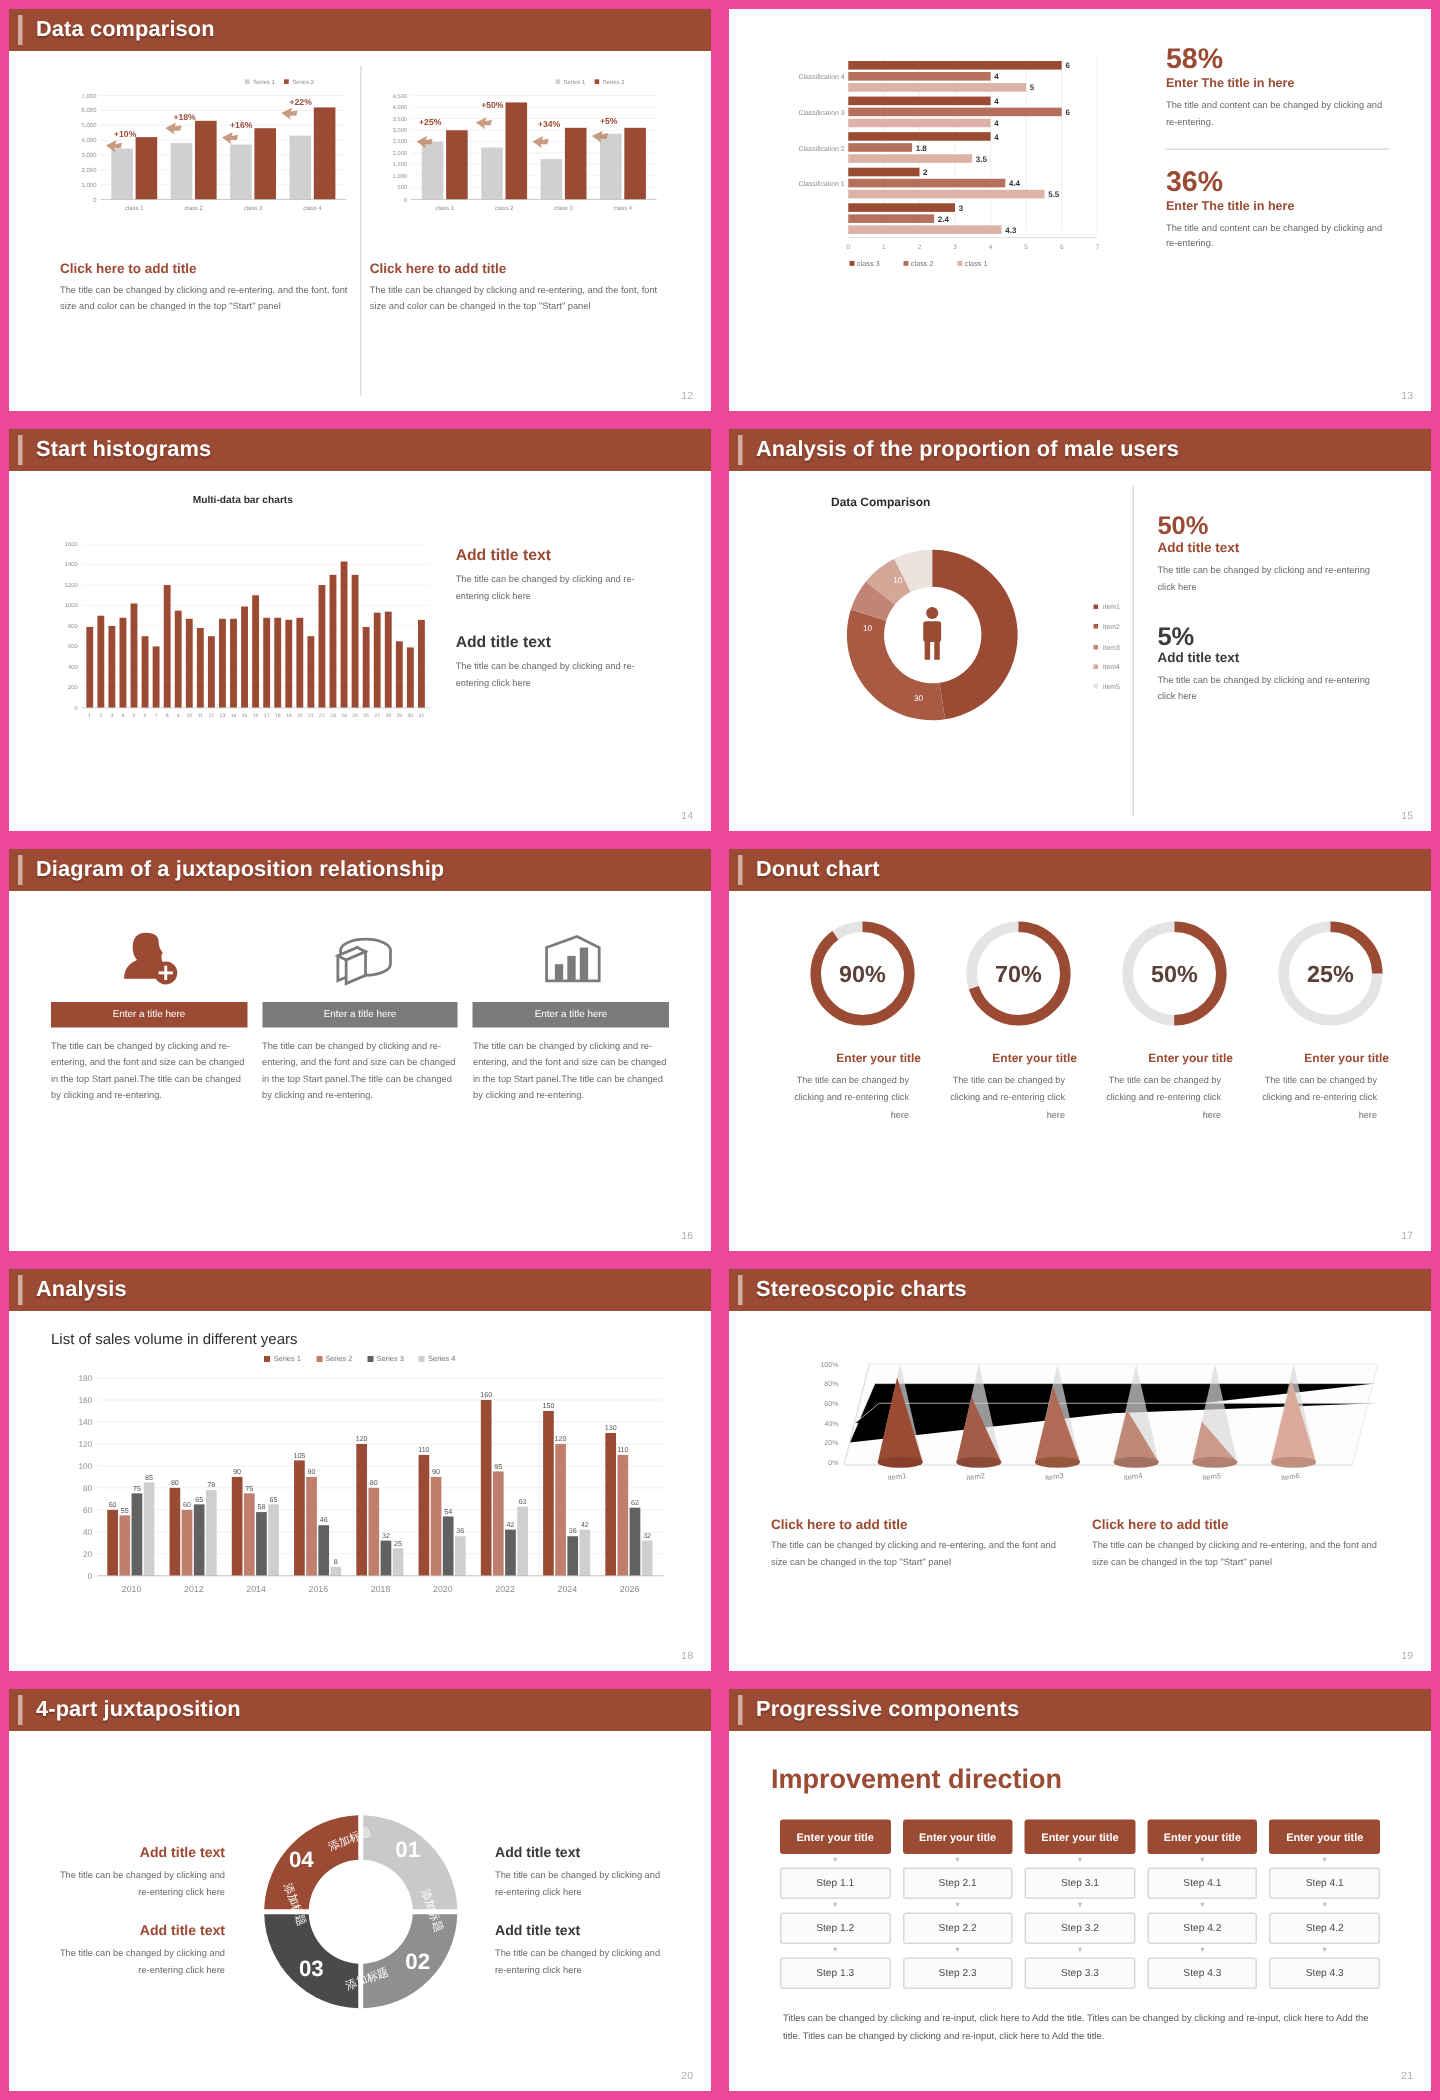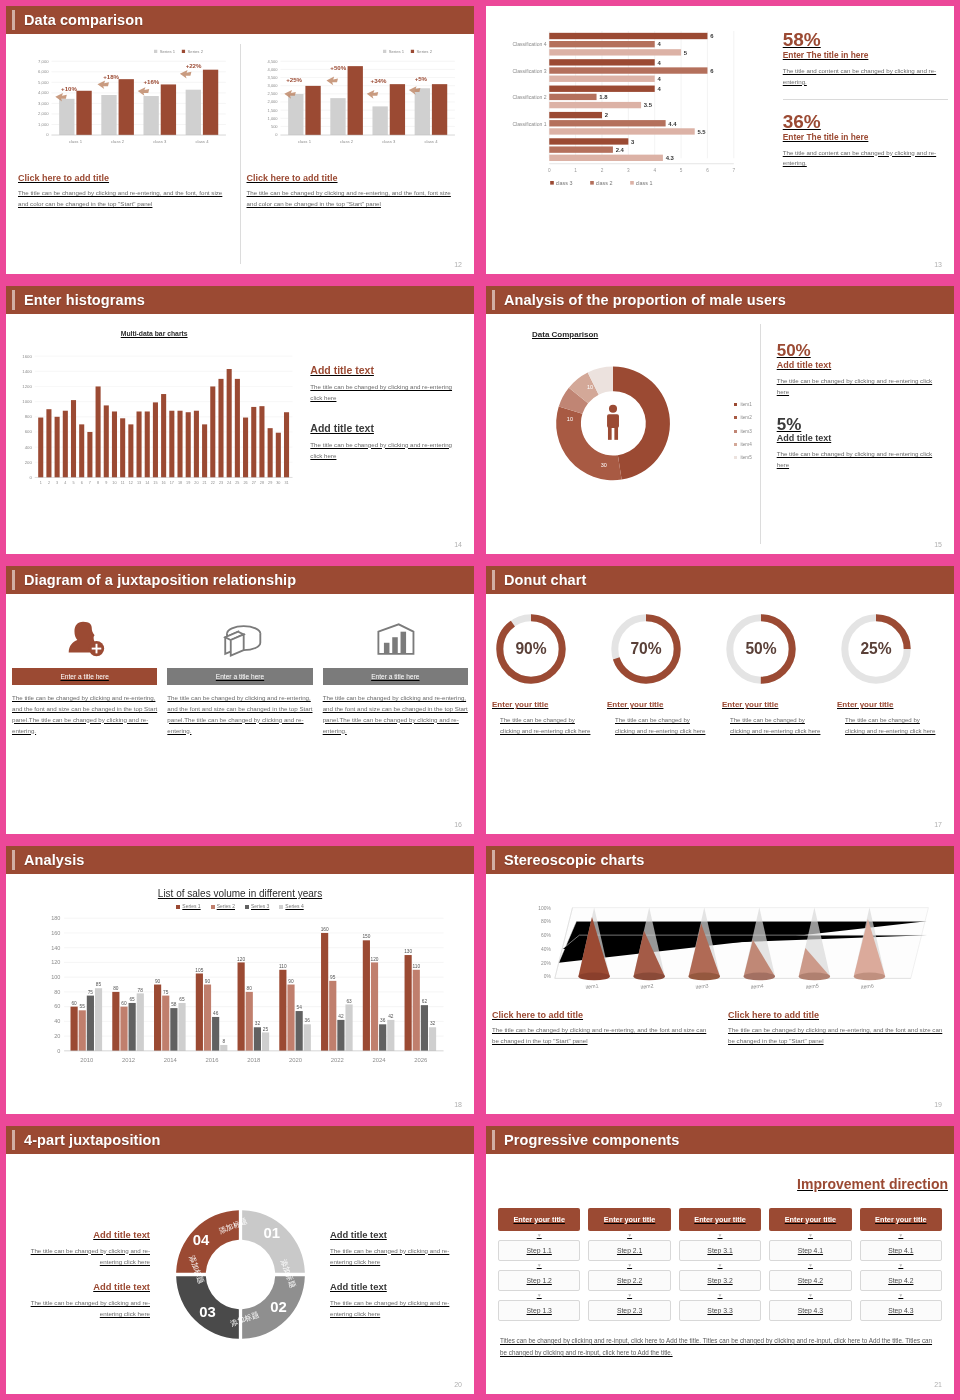--- a/index.html
+++ b/index.html
@@ -32,21 +32,21 @@
   }
   .hdr h2 {
     color: #fff; font-size: 14.5px; font-weight: bold;
     margin-left: 18px; letter-spacing: .1px;
     text-shadow: 0 1px 1px rgba(0,0,0,.25);
   }
   .pg {
     position: absolute; right: 12px; bottom: 6px;
     font-size: 7px; color: #b0b0b0;
   }
-  .body { position: relative; padding: 10px 6px; height: calc(100% - 28px); text-decoration: underline; }
+  .body { position: relative; padding: 10px 28px; height: calc(100% - 28px); }
 
   .accent { color: #9b4a33; }
   .ttl-brown { color: #9b4a33; font-weight: bold; }
   .ttl-dark { color: #3a3a3a; font-weight: bold; }
   .para { color: #6a6a6a; font-size: 6.2px; line-height: 1.75; }
   .legend { display:flex; gap:10px; justify-content:center; align-items:center; font-size:5px; color:#777; }
   .legend span.sw { display:inline-block; width:4px; height:4px; margin-right:2px; vertical-align:middle; }
 
   
   .s12cols { display: flex; height: 100%; }
@@ -85,44 +85,44 @@
   .s16cols { display:flex; gap: 10px; height:100%; }
   .s16col { flex:1; }
   .s16 .icon { height: 58px; display:flex; align-items:flex-end; justify-content:center; }
   .s16 .btn { text-align:center; color:#fff; font-size:6.6px; padding:5px 0; margin-top:6px; }
   .s16 .btn.b1 { background:#9b4a33; }
   .s16 .btn.b2, .s16 .btn.b3 { background:#7b7b7b; }
   .s16 .txt { margin-top: 8px; }
 
   
   .s17row { display:flex; height:100%; gap:4px; padding-top:6px; }
-  .s17c { flex:1; text-align:left; }
+  .s17c { flex:1; text-align:right; }
   .s17c .ttl { font-size:8px; color:#9b4a33; font-weight:bold; margin:8px 0 5px; }
   .s17c .ds { font-size: 6.1px; color:#6a6a6a; line-height:1.85; padding:0 8px;}
 
   
-  .s18 .chart-head { text-align:center; }
+  .s18 .chart-head { text-align:left; }
   .s18 .chart-head .t { font-size: 10px; color:#2e2e2e; margin-top:4px; }
 
   
   .s19 .cap2 { display:flex; gap:16px; margin-top:4px; }
   .s19 .cap2 > div { flex:1; }
   .s19 .cap2 h3 { font-size:9px; color:#9b4a33; font-weight:bold; margin-bottom:5px; }
 
   
   .s20wrap { display:flex; height:100%; align-items:center; }
   .s20side { flex:1; }
   .s20mid { width: 180px; display:flex; align-items:center; justify-content:center;}
   .s20 .blk { margin: 14px 0; }
   .s20 .blk h3 { font-size: 9.4px; font-weight:bold; margin-bottom:5px; }
   .s20 .blk p { font-size:6.2px; color:#6a6a6a; line-height:1.8; }
   .s20 .left-blk { text-align:right; }
 
   
-  .s21 .imp { text-align:right; color:#9b4a33; font-weight:bold; font-size:14px; margin: 12px 0 16px; }
+  .s21 .imp { text-align:left; color:#9b4a33; font-weight:bold; font-size:18px; margin: 12px 0 16px; }
   .s21 .grid { display:flex; gap: 8px; padding: 0 6px; }
   .s21 .col { flex:1; }
   .s21 .head {
     background:#9b4a33; color:#fff; font-size:7.3px; font-weight:bold;
     text-align:center; padding:7px 0; border-radius:2px;
   }
   .s21 .arrow { text-align:center; color:#bdbdbd; font-size:5px; line-height:5px; margin:2px 0; }
   .s21 .step {
     border:1px solid #d8d8d8; background:#fbfbfb; color:#4a4a4a;
     font-size:6.8px; text-align:center; padding:6px 0; border-radius:2px;
@@ -369,21 +369,21 @@
             <p class="para">The title and content can be changed by clicking and re-entering.</p>
           </div>
         </div>
       </div>
     </div>
     <div class="pg">13</div>
   </div>
 
   <div class="slide s14">
     <div class="hdr">
-      <h2>Enter histograms</h2>
+      <h2>Start histograms</h2>
     </div>
     <div class="body">
       <div class="s14wrap">
         <div class="s14left">
           <div class="chart-title">Multi-data bar charts</div>
           <svg viewBox="0 0 300 175" width="100%" height="170">
             <g stroke="#ededed" stroke-width="0.5">
               <line x1="24" y1="18" x2="296" y2="18"></line>
                 <line x1="24" y1="34" x2="296" y2="34"></line>
               <line x1="24" y1="50" x2="296" y2="50"></line>

